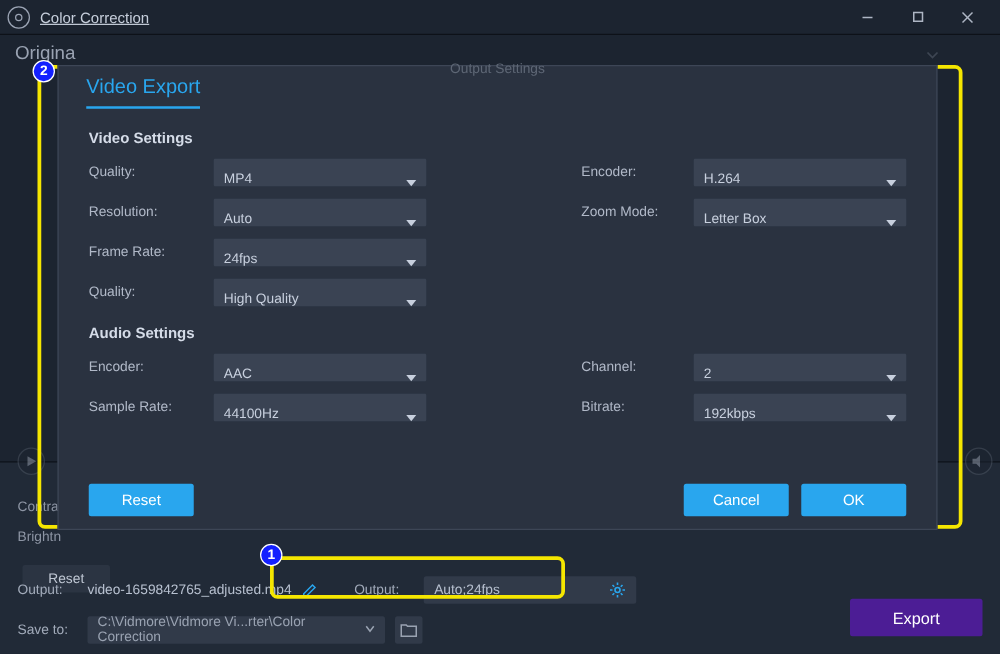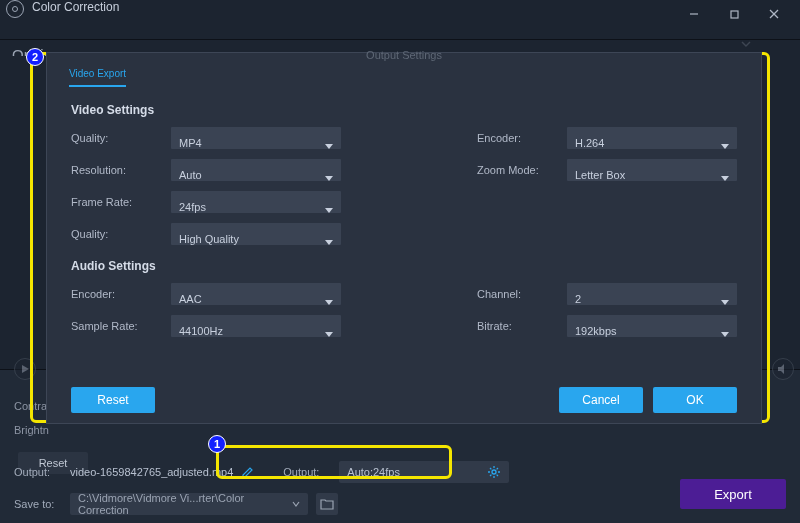--- a/index.html
+++ b/index.html
@@ -8,26 +8,27 @@
     height: 523px;
     background: #1c2430;
     font-family: "Segoe UI", Arial, sans-serif;
     font-size: 12px;
     color: #c0c8d4;
     overflow: hidden;
     position: relative;
   }
   
   .titlebar {
-    height: 40px;
+    height: 28px;
     background: #1c2430;
     display: flex;
-    align-items: flex-start;
+    align-items: center;
     padding: 0 6px;
     border-bottom: 1px solid #0d1118;
+    text-decoration: underline;
   }
   .titlebar .app-icon {
     width: 18px; height: 18px; border-radius: 50%;
     border: 1.5px solid #9ba4b4;
     display: flex; align-items: center; justify-content: center;
     margin-right: 8px;
   }
   .titlebar .app-icon-inner {
     width: 6px; height: 6px; border-radius: 50%; border: 1px solid #9ba4b4;
   }
@@ -132,35 +133,35 @@
     display:flex; align-items:center; justify-content:center;
     border:1.5px solid #fff;
     z-index: 1000;
   }
   .badge.b1 { left:208px; bottom:70px; }
   .badge.b2 { left:26px; top:48px; }
 
   
   .modal {
     position:absolute;
-    left:46px; top:52px; right:38px; height:372px;
+    left:46px; top:52px; right:50px; height:372px;
     background:#2a3240;
     border:1px solid #3d4656;
     display:flex; flex-direction:column;
     z-index: 50;
   }
   .modal .mtitle {
     position:absolute; top:-4px; left:50%; transform:translateX(-50%);
     color:#5e6775; font-size:11px;
   }
   .tabrow {
     height:34px; padding: 0 22px; display:flex; align-items:flex-end;
   }
   .tab {
-    color:#29a6ee; font-size:10px; padding-bottom:6px;
+    color:#29a6ee; font-size:16px; padding-bottom:6px;
     border-bottom:2px solid #29a6ee;
   }
   .modal-body {
     flex:1; padding: 12px 24px 0 24px; overflow:hidden;
   }
   .section-head {
     color:#d5dce8; font-size:12px; font-weight:600; margin: 4px 0 10px 0;
   }
   .fgrid {
     display:grid;

